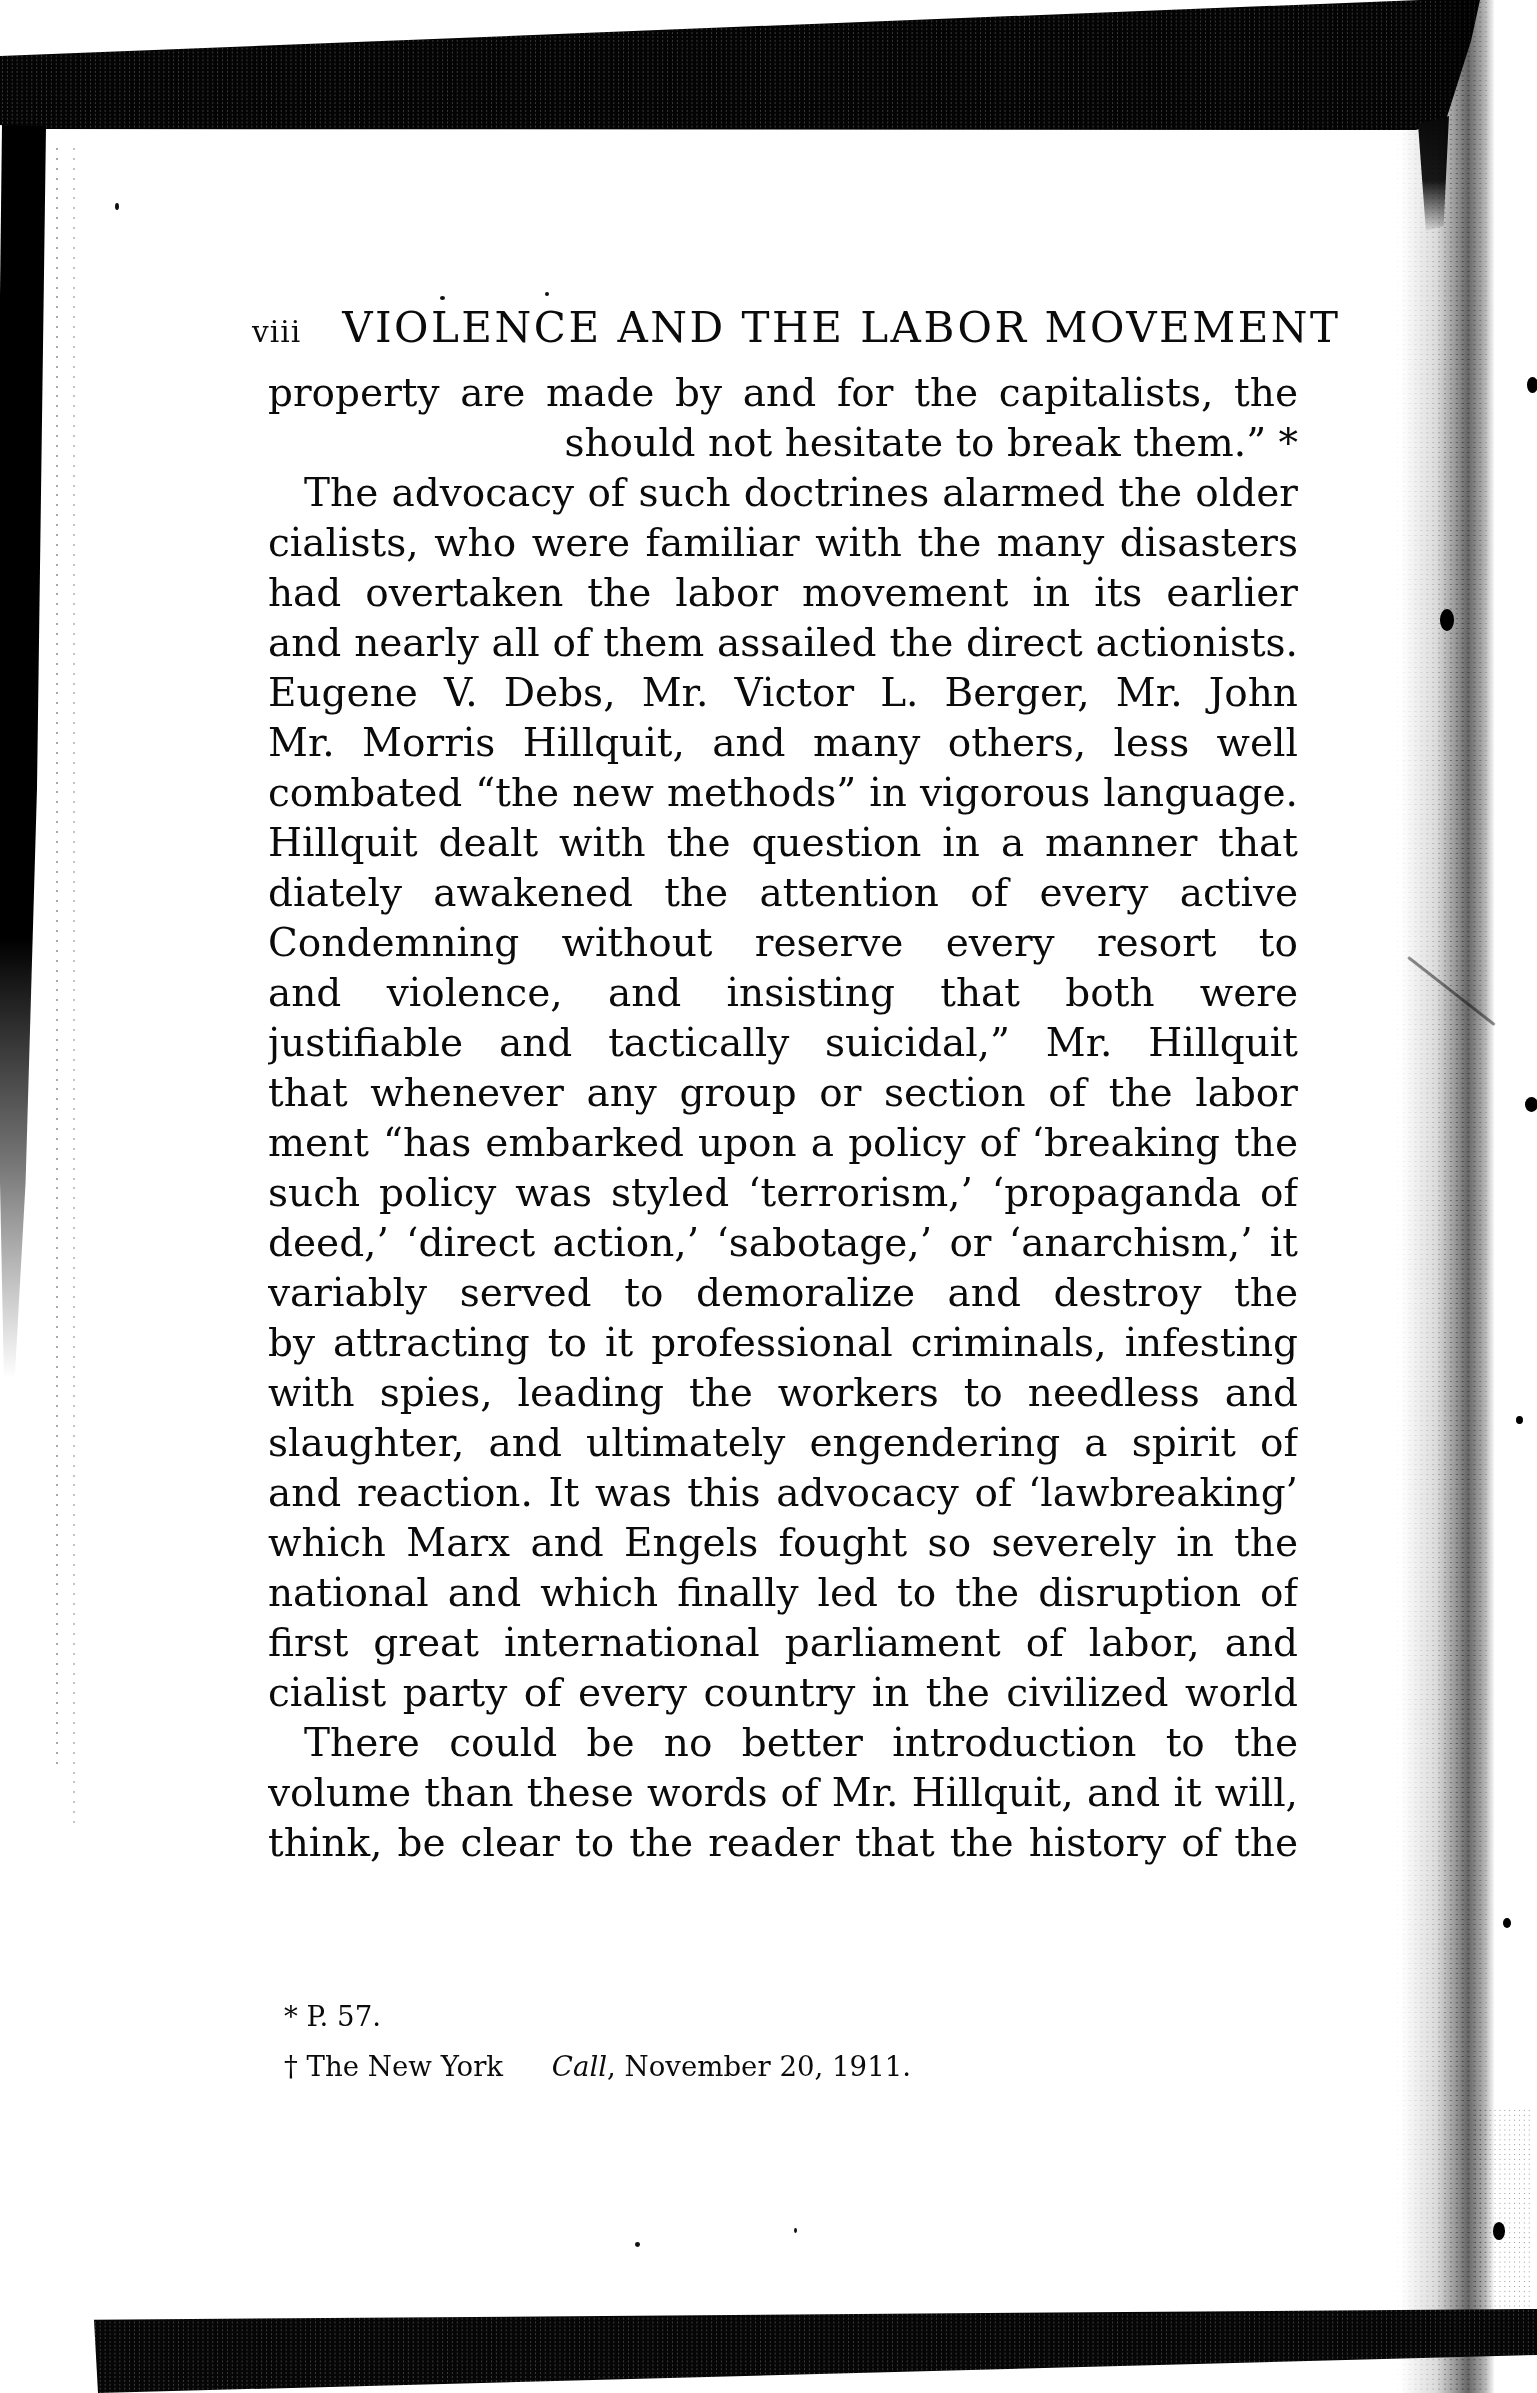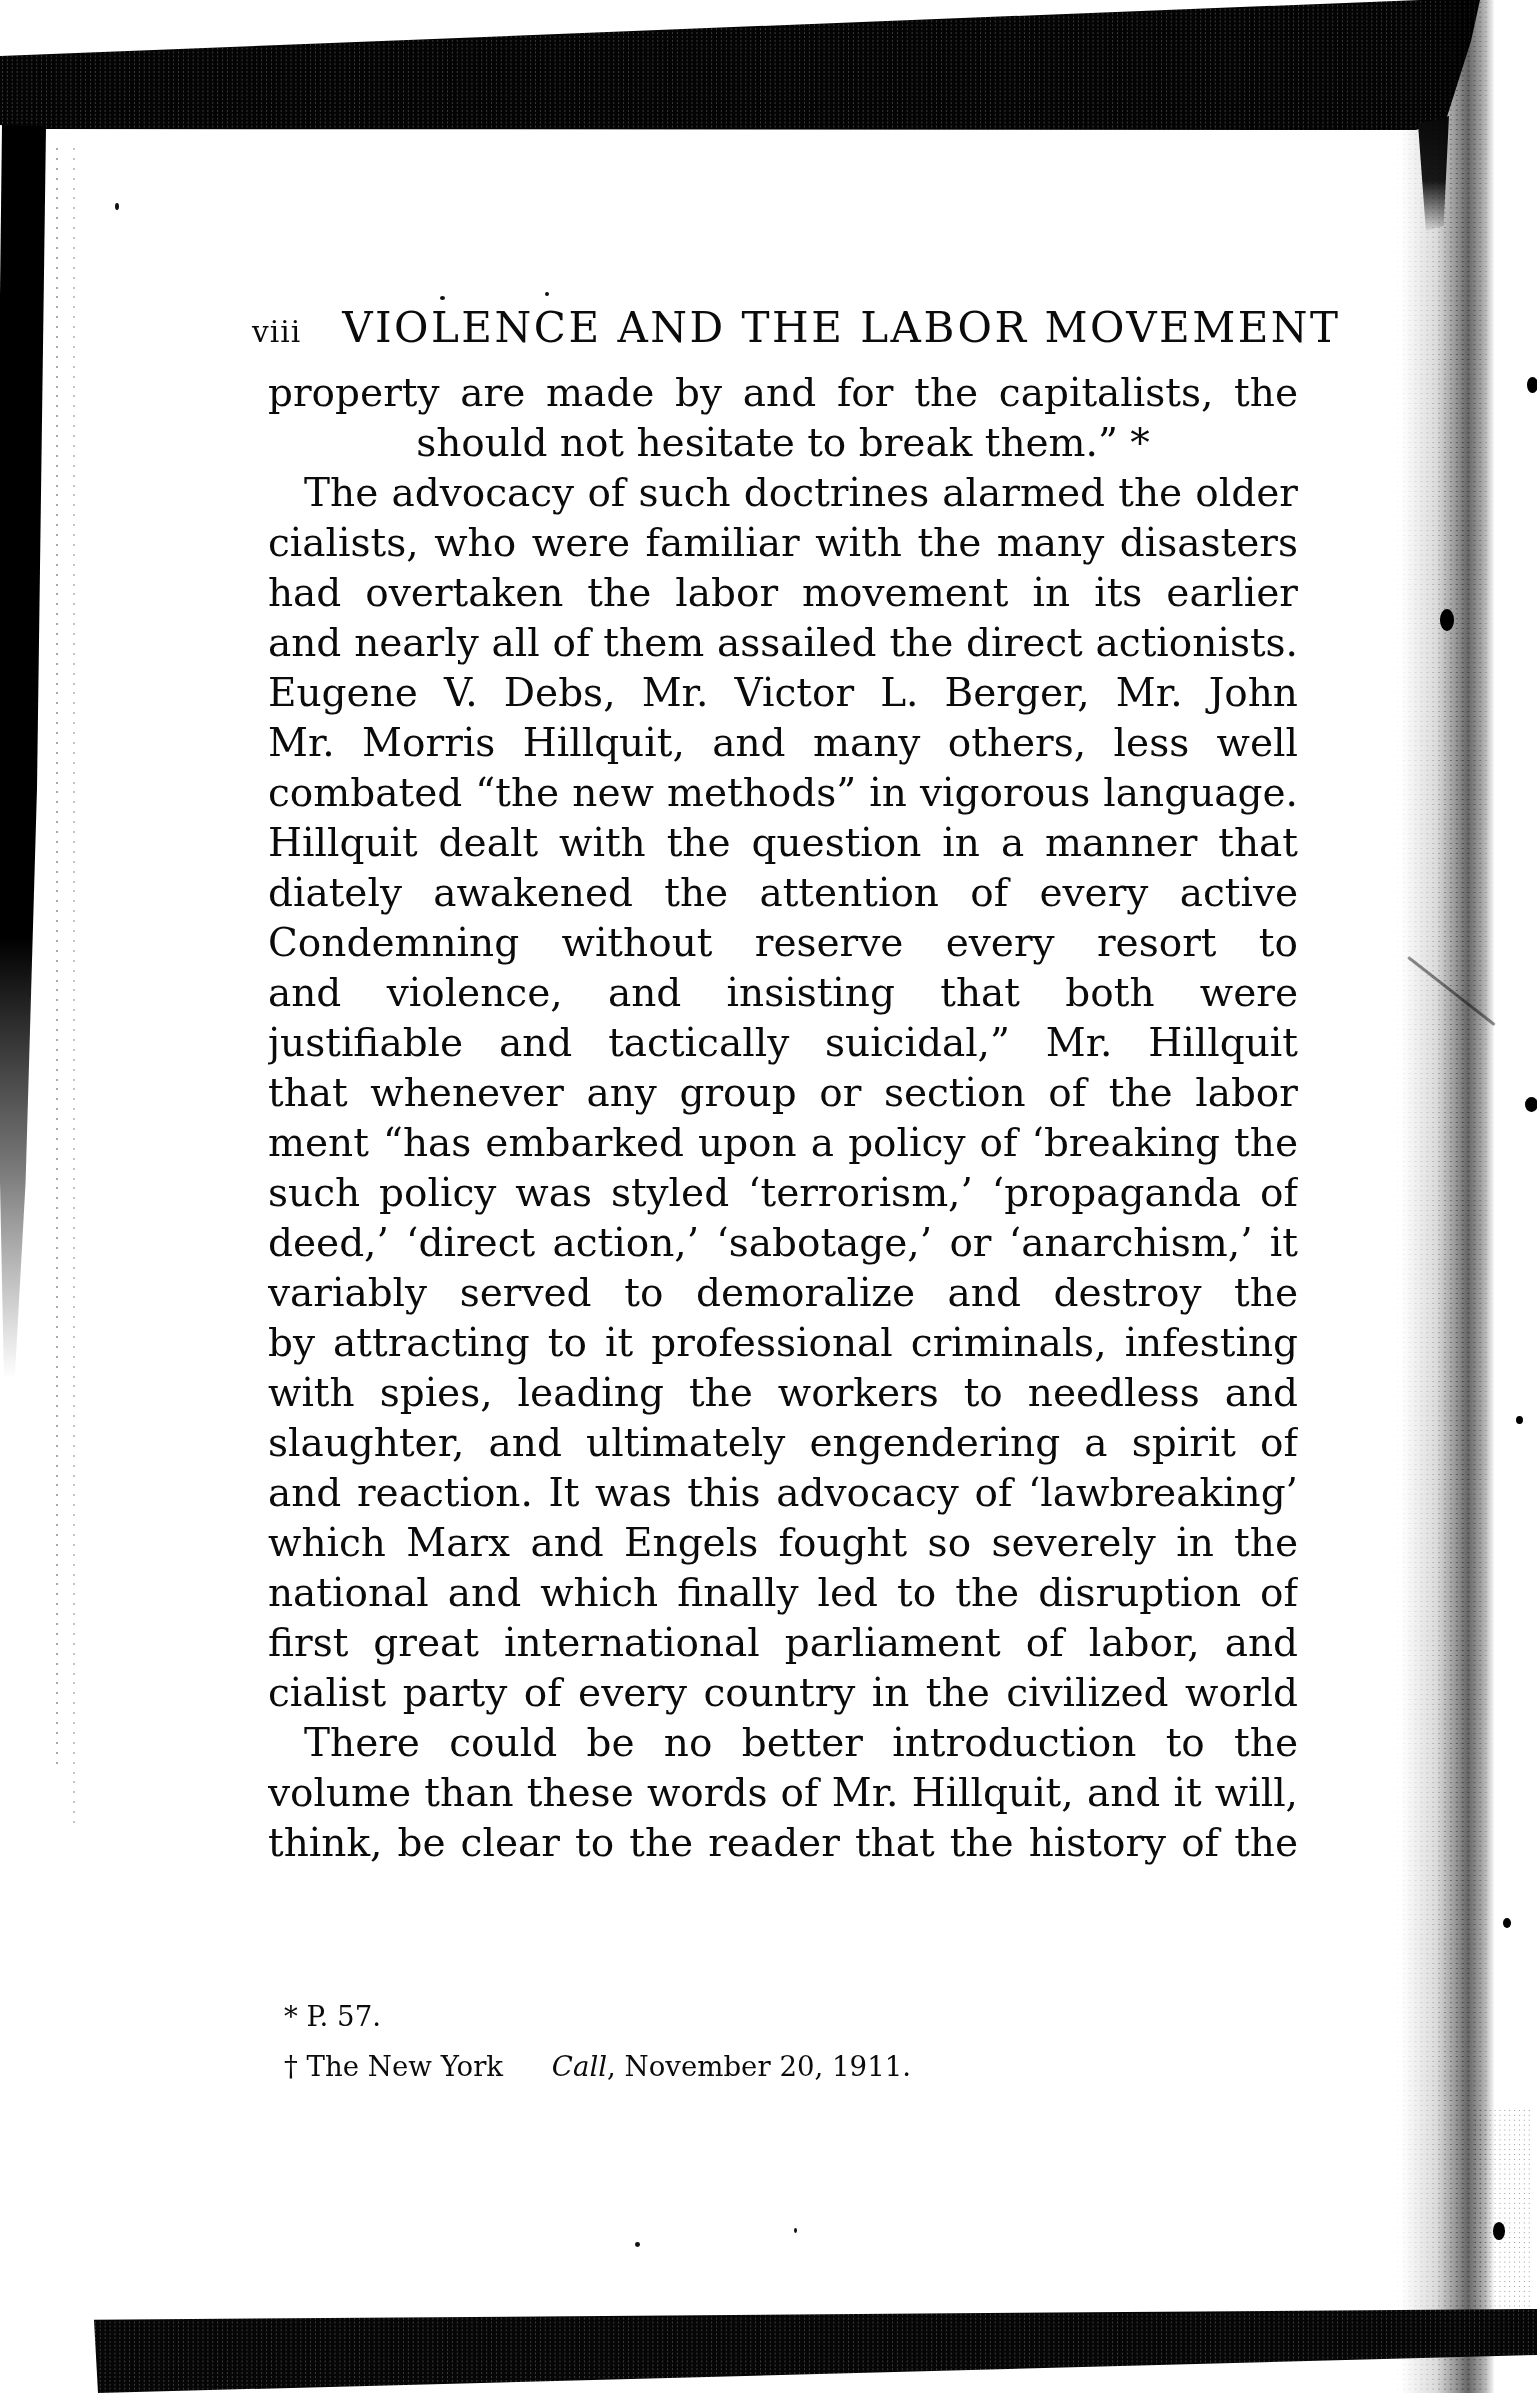--- a/index.html
+++ b/index.html
@@ -39,21 +39,21 @@
     transform:rotate(38deg);transform-origin:left top;border-radius:2px;filter:blur(0.6px);}
   .blob{background:#000;border-radius:50%;}
   .speck{background:#111;border-radius:50%;}
   
   .runhead{left:252px;top:303px;display:flex;align-items:baseline;}
   .folio{font-size:29.6px;letter-spacing:1px;}
   .title{font-size:42px;letter-spacing:2.5px;margin-left:41px;white-space:nowrap;}
   .textblock{left:256px;top:368px;width:1030px;font-size:39px;margin-left:12px;}
   .bline{height:50px;line-height:50px;overflow:hidden;white-space:normal;}
   .jline{text-align:justify;text-align-last:justify;}
-  .lline{text-align:center;}
+  .lline{text-align:right;}
   .indent{text-indent:36px;}
   .footnotes{left:284px;top:1992px;width:985px;font-size:27.6px;}
   .fline{height:50px;line-height:50px;}
   .it{font-style:italic;margin-left:40px;}
 </style>
 </head>
 <body>
 
 <div class="abs band-top">
     <div class="noise"></div>

